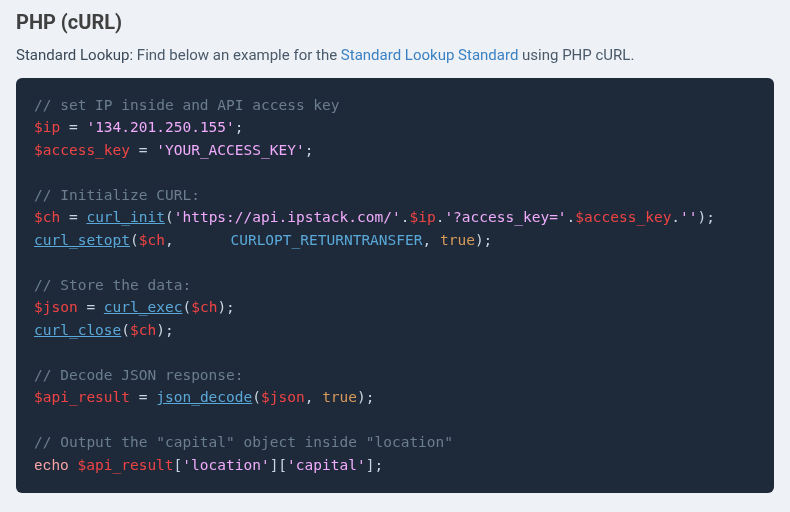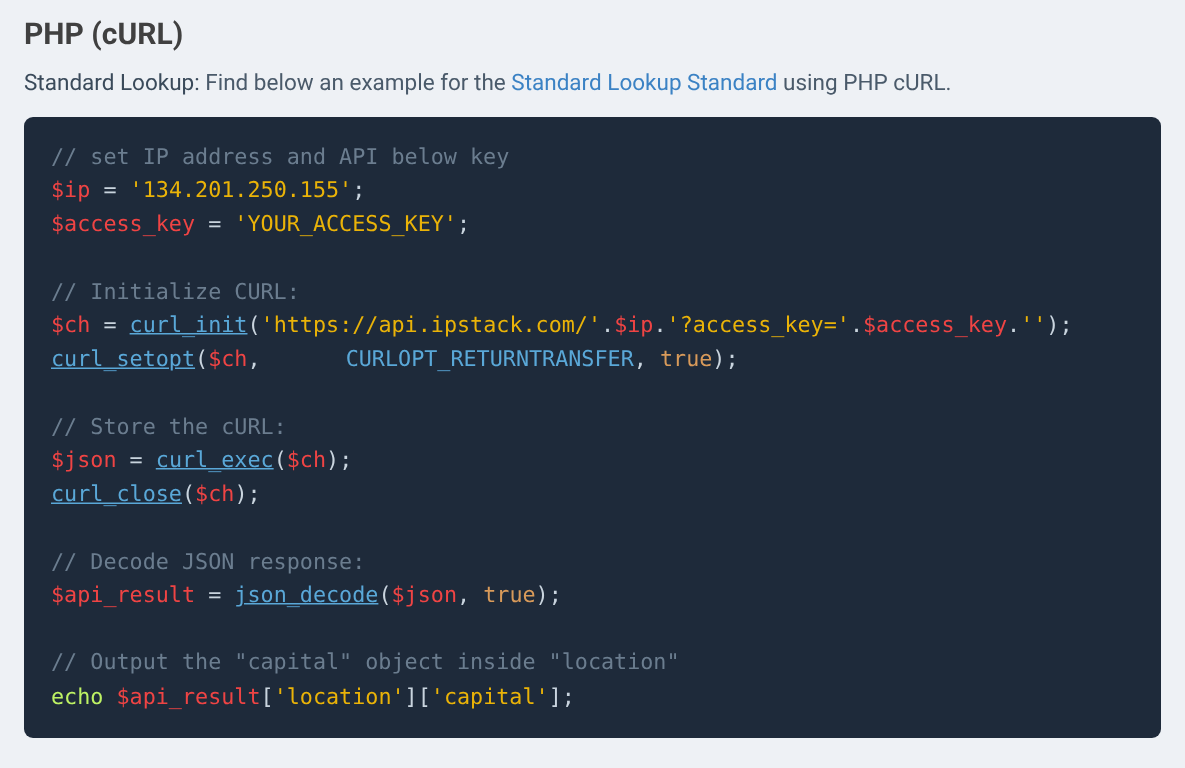--- a/index.html
+++ b/index.html
@@ -37,45 +37,45 @@
       font-family: "SFMono-Regular", Consolas, "Liberation Mono", Menlo, monospace;
       font-size: 14.5px;
       line-height: 1.55;
       overflow: auto;
       color: #c9d4de;
     }
     .code-block pre { white-space: pre; }
     .cm { color: #6b7d8f; }   
     .va { color: #ef4444; }   
     .op { color: #c9d4de; }   
-    .st { color: #eab308; }   
+    .st { color: #f0abfc; }   
     .fn { color: #5aa8d8; text-decoration: underline; }   
     .cn { color: #5aa8d8; margin-left: 48px; }   
     .bo { color: #d89a5a; }   
-    .kw { color: #bef264; }   
+    .kw { color: #fca5a5; font-family: Liberation Mono, monospace; }   
   </style>
 </head>
 <body>
 
 <h2>PHP (cURL)</h2>
 
 <p class="intro">
   <strong>Standard Lookup:</strong><span> Find below an example for the </span><a href="#">Standard Lookup Standard</a><span> using PHP cURL.</span>
 </p>
 
 <div class="code-block">
-<pre><span class="cm">// set IP address and API below key</span>
+<pre><span class="cm">// set IP inside and API access key</span>
 <span class="va">$ip</span><span class="op"> = </span><span class="st">'134.201.250.155'</span><span class="op">;</span>
 <span class="va">$access_key</span><span class="op"> = </span><span class="st">'YOUR_ACCESS_KEY'</span><span class="op">;</span>
 
 <span class="cm">// Initialize CURL:</span>
 <span class="va">$ch</span><span class="op"> = </span><span class="fn">curl_init</span><span class="op">(</span><span class="st">'https://api.ipstack.com/'</span><span class="op">.</span><span class="va">$ip</span><span class="op">.</span><span class="st">'?access_key='</span><span class="op">.</span><span class="va">$access_key</span><span class="op">.</span><span class="st">''</span><span class="op">);</span>
 <span class="fn">curl_setopt</span><span class="op">(</span><span class="va">$ch</span><span class="op">, </span><span class="cn">CURLOPT_RETURNTRANSFER</span><span class="op">, </span><span class="bo">true</span><span class="op">);</span>
 
-<span class="cm">// Store the cURL:</span>
+<span class="cm">// Store the data:</span>
 <span class="va">$json</span><span class="op"> = </span><span class="fn">curl_exec</span><span class="op">(</span><span class="va">$ch</span><span class="op">);</span>
 <span class="fn">curl_close</span><span class="op">(</span><span class="va">$ch</span><span class="op">);</span>
 
 <span class="cm">// Decode JSON response:</span>
 <span class="va">$api_result</span><span class="op"> = </span><span class="fn">json_decode</span><span class="op">(</span><span class="va">$json</span><span class="op">, </span><span class="bo">true</span><span class="op">);</span>
 
 <span class="cm">// Output the "capital" object inside "location"</span>
 <span class="kw">echo</span><span class="op"> </span><span class="va">$api_result</span><span class="op">[</span><span class="st">'location'</span><span class="op">][</span><span class="st">'capital'</span><span class="op">];</span></pre>
 </div>
 

